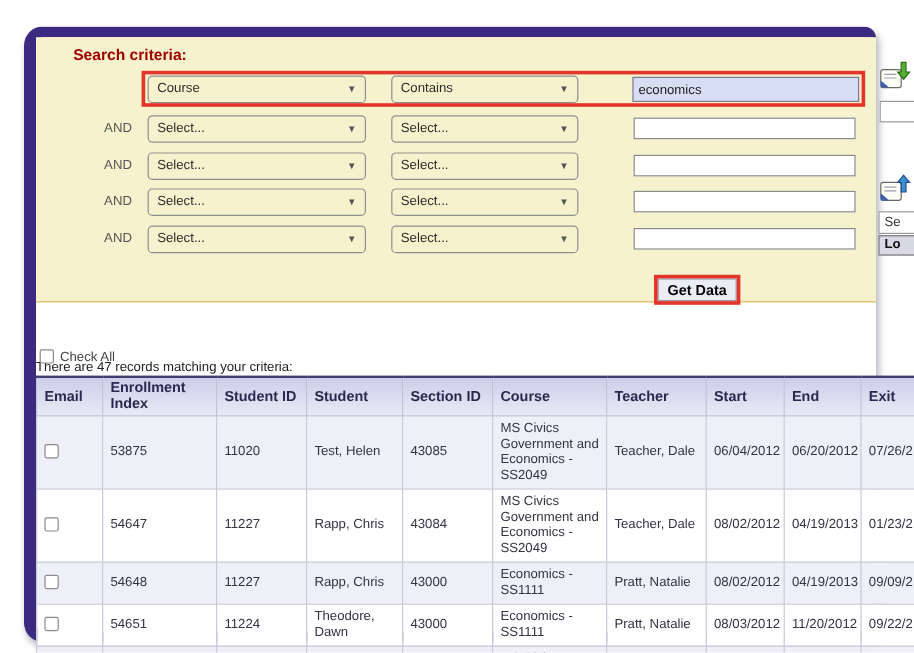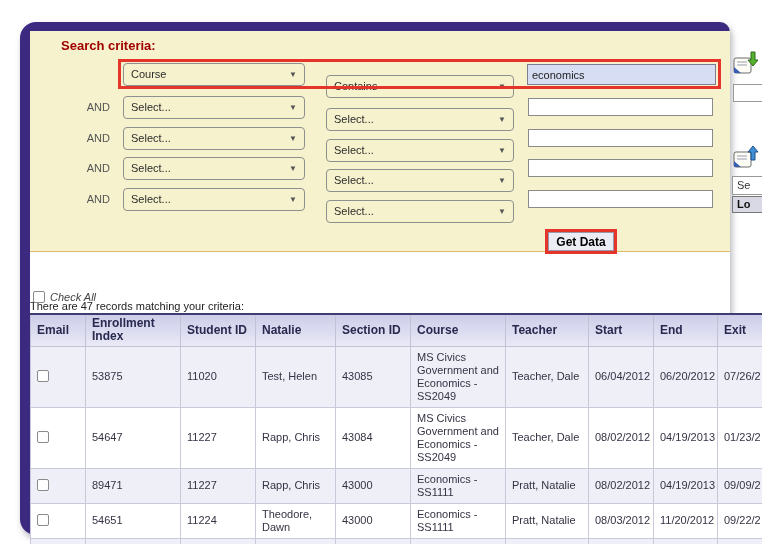--- a/index.html
+++ b/index.html
@@ -29,21 +29,21 @@
   .hl-row1 { left:118px; top:59px; width:603px; height:30px; }
   .hl-getdata { left:545px; top:229px; width:72px; height:25px; }
 
   .dd {
     position:absolute; height:23px; background:#F6F2CD; border:1px solid #8F8F8F;
     border-radius:4px; font-size:11px; color:#2c2c2c; line-height:21px;
     padding-left:7px; z-index:4; cursor:default;
   }
   .dd .arr { position:absolute; right:7px; top:0; line-height:21px; font-size:8px; color:#555; }
   .c1 { left:123px; width:182px; }
-  .c2 { left:326px; width:188px;margin-top:12px; }
+  .c2 { left:326px; width:156px; }
   .txt {
     position:absolute; z-index:4; border:1px solid #8A8A8A; background:#fff;
     font-size:11px; color:#222; padding:0 4px;
     font-family:"Liberation Sans","DejaVu Sans",sans-serif;
   }
   .txt.focus { background:#D7DEF3; border-color:#7d7d8f; }
   .and-label { position:absolute; left:70px; width:40px; text-align:right; font-size:11px; color:#555; z-index:4; }
 
   .btn-getdata {
     position:absolute; left:548px; top:232px; width:66px; height:19px; z-index:4;
@@ -57,21 +57,21 @@
   .side-input { left:733px; top:84px; width:46px; height:18px; background:#fff; border:1px solid #999; }
   .side-select { left:732px; top:176px; width:46px; height:19px; background:#fff; border:1px solid #999;
                  font-size:11px; color:#333; line-height:17px; padding-left:4px; }
   .side-load { left:732px; top:196px; width:46px; height:17px; background:#D9D9E6; border:1px solid #777;
                font-weight:bold; font-size:11px; color:#111; line-height:15px; padding-left:4px; }
   .icon { position:absolute; width:28px; height:28px; z-index:2; }
   .icon-save { left:732px; top:50px; }
   .icon-load { left:732px; top:144px; }
 
   .summary { position:absolute; left:30px; top:266px; font-size:11px; color:#222; z-index:2;margin-top:34px; }
-  .checkall { position:absolute; left:33px; top:291px; z-index:2; font-size:11px; color:#444;font-style:italic; }
+  .checkall { position:absolute; left:33px; top:291px; z-index:2; font-size:11px; color:#444; }
   .cb {
     display:inline-block; width:12px; height:12px; border:1px solid #8A8A8A;
     background:#fff; border-radius:2px; vertical-align:-2px;
   }
   .checkall .cb { margin-right:5px; }
 
   table.results {
     position:absolute; left:30px; top:313px; z-index:3;
     border-collapse:collapse; table-layout:fixed; width:807px;
     font-family:"Liberation Sans","DejaVu Sans",sans-serif;
@@ -193,21 +193,21 @@
         <col style="width:83px">
         <col style="width:65px">
       <col style="width:64px">
         <col style="width:120px">
     </colgroup>
     <thead>
       <tr>
         <th>Email</th>
         <th>Enrollment Index</th>
         <th>Student ID</th>
-        <th>Natalie</th>
+        <th>Student</th>
         <th>Section ID</th>
         <th>Course</th>
         <th>Teacher</th>
         <th>Start</th>
         <th>End</th>
         <th>Exit</th>
       </tr>
     </thead>
     <tbody>
       <tr class="alt" style="height:58px;">
@@ -229,21 +229,21 @@
         <td>Rapp, Chris</td>
         <td>43084</td>
         <td>MS Civics Government and Economics - SS2049</td>
         <td class="nowrap">Teacher, Dale</td>
         <td class="nowrap">08/02/2012</td>
         <td class="nowrap">04/19/2013</td>
         <td class="nowrap">01/23/2</td>
       </tr>
       <tr class="alt" style="height:24px;">
         <td><span class="cb"></span></td>
-        <td>89471</td>
+        <td>54648</td>
         <td>11227</td>
         <td>Rapp, Chris</td>
         <td>43000</td>
         <td>Economics - SS1111</td>
         <td class="nowrap">Pratt, Natalie</td>
         <td class="nowrap">08/02/2012</td>
         <td class="nowrap">04/19/2013</td>
         <td class="nowrap">09/09/2</td>
       </tr>
       <tr style="height:35px;">

